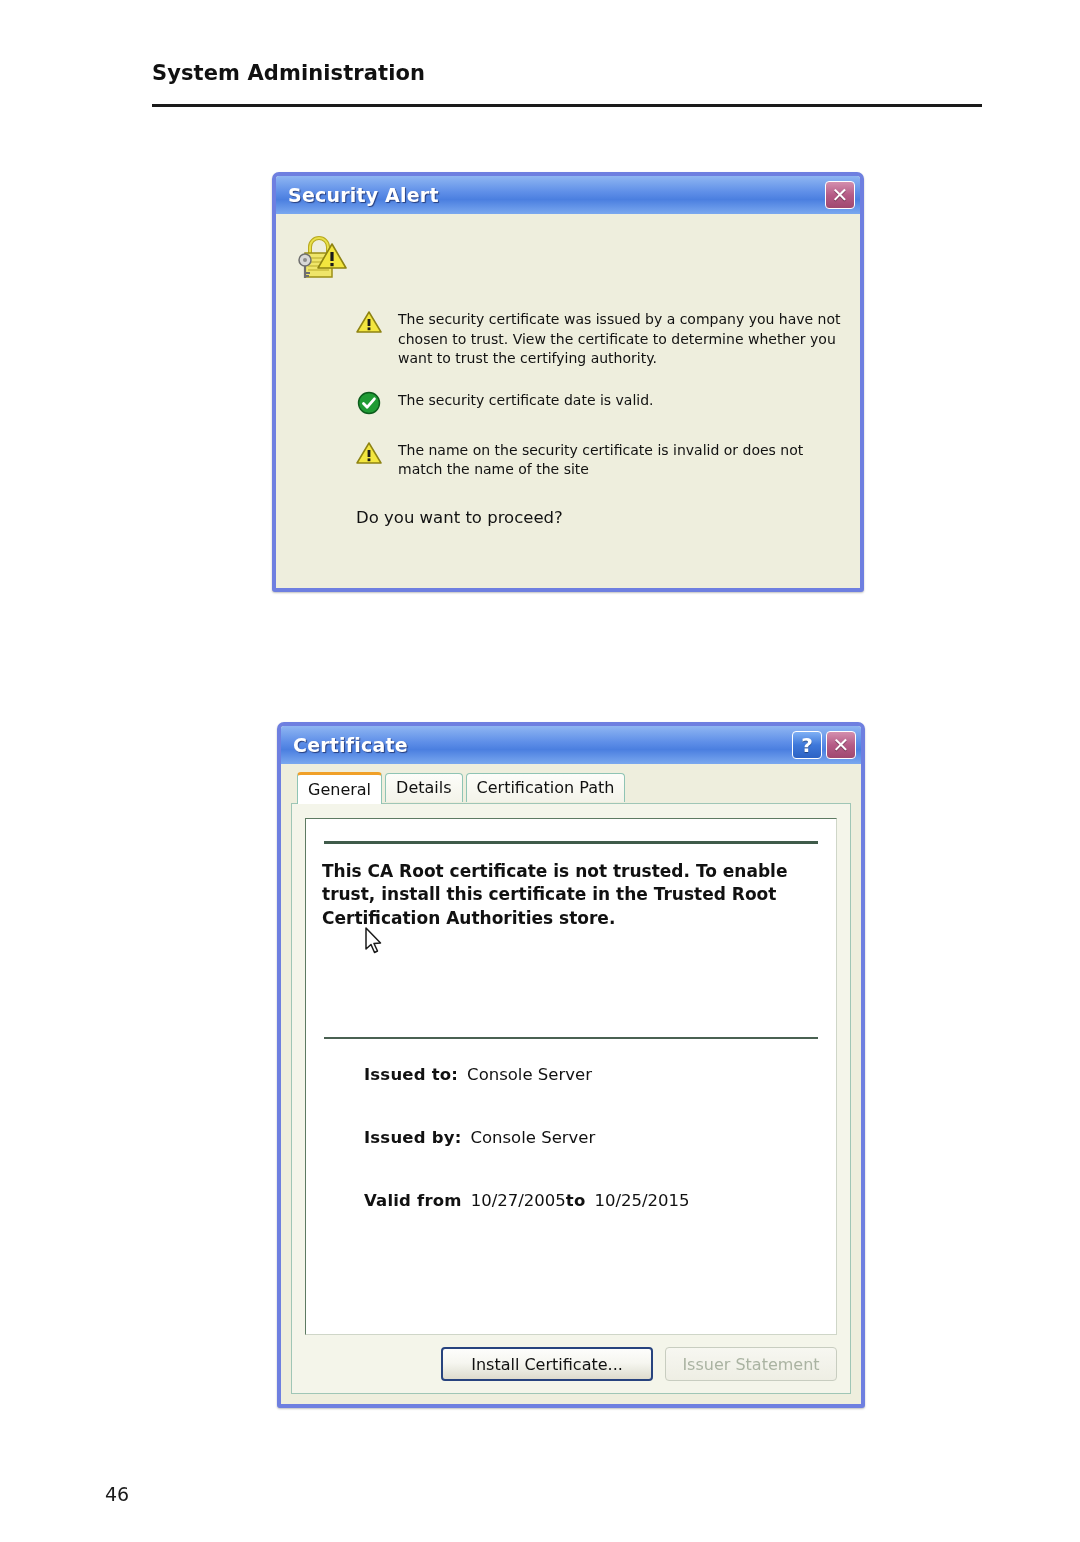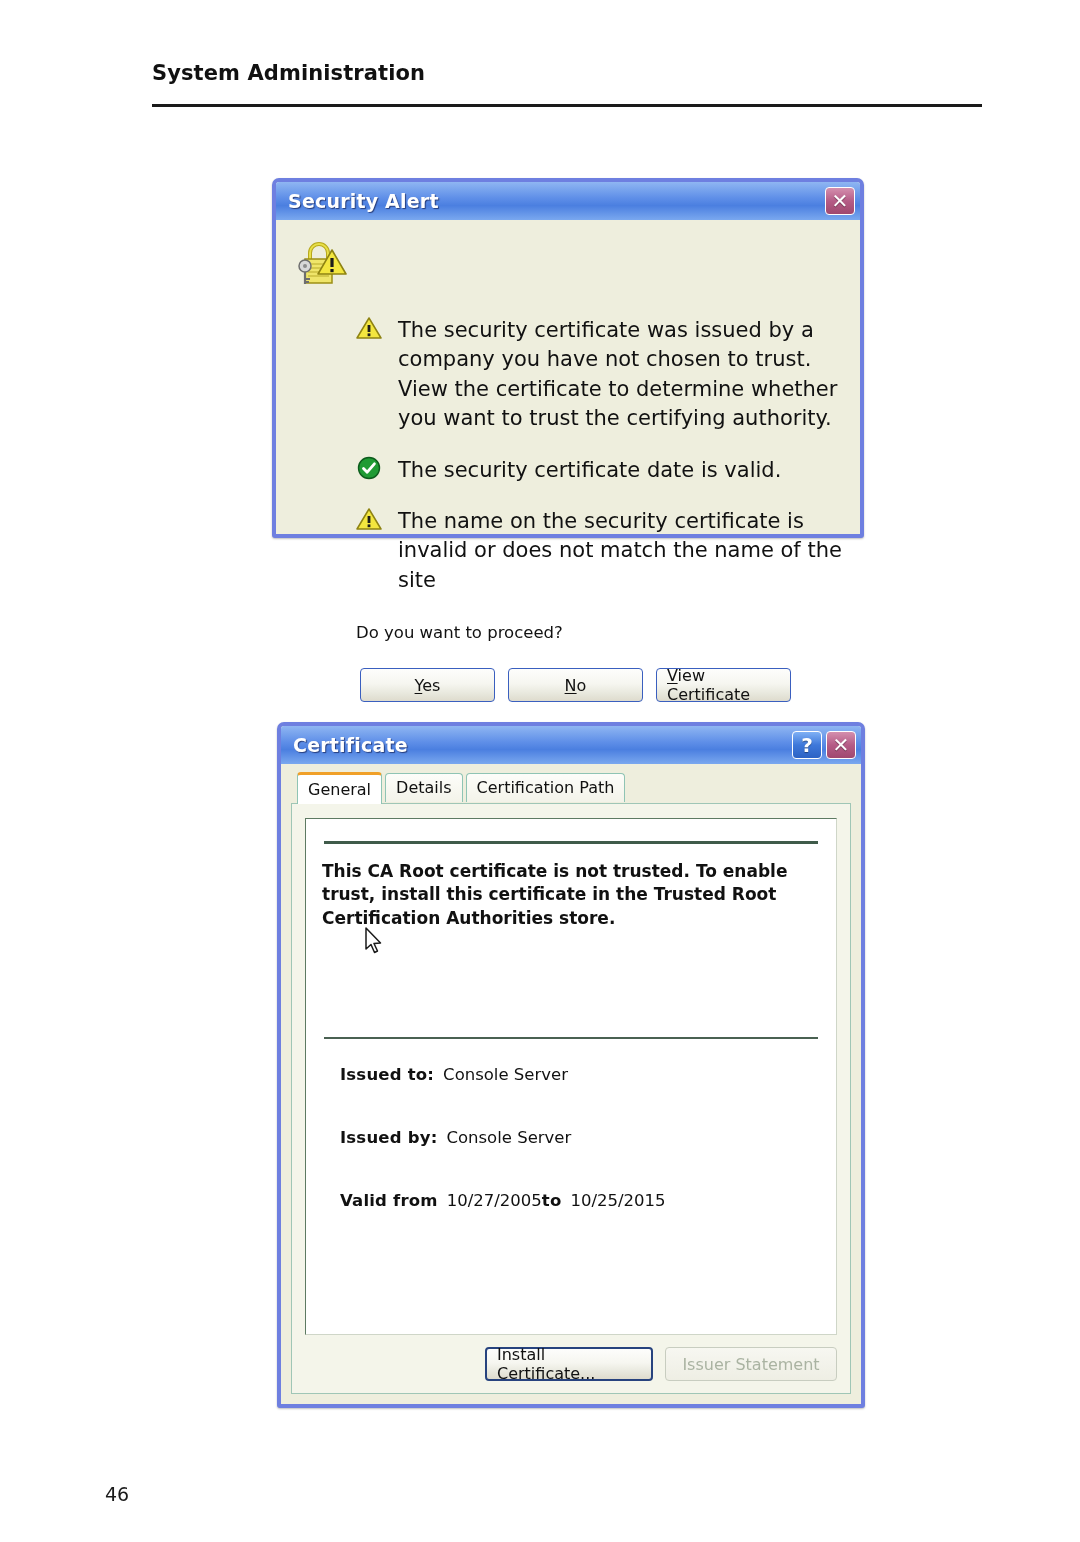--- a/index.html
+++ b/index.html
@@ -90,23 +90,23 @@
   .titlebtn.close {
     background: linear-gradient(180deg,#d48fae 0%,#b55c86 50%,#a0486f 100%);
   }
   .titlebtn.help {
     background: linear-gradient(180deg,#7fb0f5 0%,#3e78da 50%,#2c62c4 100%);
   }
 
   
   #security-alert {
     left: 272px;
-    top: 178px;
+    top: 172px;
     width: 592px;
-    height: 360px;
+    height: 420px;
   }
   .sa-body {
     padding: 16px 18px 0 18px;
     color: #111;
   }
   .sa-intro {
     display: flex;
     gap: 16px;
     align-items: flex-start;
   }
@@ -117,21 +117,21 @@
     max-width: 505px;
   }
   .sa-item {
     display: flex;
     gap: 16px;
     align-items: flex-start;
     margin-top: 22px;
     padding-left: 62px;
   }
   .sa-item-text {
-    font-size: 21px;
+    font-size: 14px;
     line-height: 1.4;
     max-width: 455px;
   }
   .sa-question {
     font-size: 16.5px;
     margin-top: 28px;
     padding-left: 62px;
   }
   .sa-buttons {
     display: flex;
@@ -265,20 +265,21 @@
     position: absolute;
     left: 34px;
     top: 246px;
     right: 16px;
   }
   .cert-field {
     font-size: 16.5px;
     color: #111;
     margin-bottom: 44px;
     white-space: nowrap;
+    margin-left: 24px;
   }
   .cert-field b { font-weight: bold; letter-spacing: .2px; }
   .cert-field span.val { margin-left: 9px; }
   .cert-actions {
     display: flex;
     justify-content: flex-end;
     gap: 12px;
     margin-top: 12px;
   }
   .cert-ok-row {
@@ -362,31 +363,20 @@
           <path d="M13 2 L25 22 L1 22 Z" fill="#f3e63f" stroke="#8e8312" stroke-width="1.5" stroke-linejoin="round"></path>
           <rect x="11.6" y="9" width="2.8" height="7" fill="#1b1b1b"></rect>
           <rect x="11.6" y="17.4" width="2.8" height="2.8" fill="#1b1b1b"></rect>
         </svg>
       </span>
       <div class="sa-item-text">The name on the security certificate is invalid or does not match the name of the site</div>
     </div>
 
     <div class="sa-question">Do you want to proceed?</div>
 
-    <div class="sa-buttons">
-      <div class="xpbtn" style="width:135px">
-        <span><u>Y</u><span>es</span></span>
-      </div>
-      <div class="xpbtn" style="width:135px">
-        <span><u>N</u><span>o</span></span>
-      </div>
-      <div class="xpbtn" style="width:135px">
-        <span><u>V</u><span>iew Certificate</span></span>
-      </div>
-    </div>
 
   </div>
 </div>
 
 <div class="dlg" id="certificate">
 
   <div class="dlg-titlebar">
     <div class="dlg-title">Certificate</div>
     <div class="titlebtn help">?</div>
     <div class="titlebtn close">✕</div>
@@ -425,21 +415,21 @@
             <b>Issued by:</b><span class="val">Console Server</span>
           </div>
           <div class="cert-field">
             <b>Valid from</b><span class="val">10/27/2005</span><b class="val">to</b><span class="val">10/25/2015</span>
           </div>
         </div>
 
       </div>
 
       <div class="cert-actions">
-        <div class="xpbtn dark" style="width:168px">Install Certificate...</div>
+        <div class="xpbtn dark" style="width:212px">Install Certificate...</div>
         <div class="xpbtn disabled" style="width:172px">Issuer Statement</div>
       </div>
 
     </div>
 
 
   </div>
 </div>
 
 <div class="page-number">46</div>

